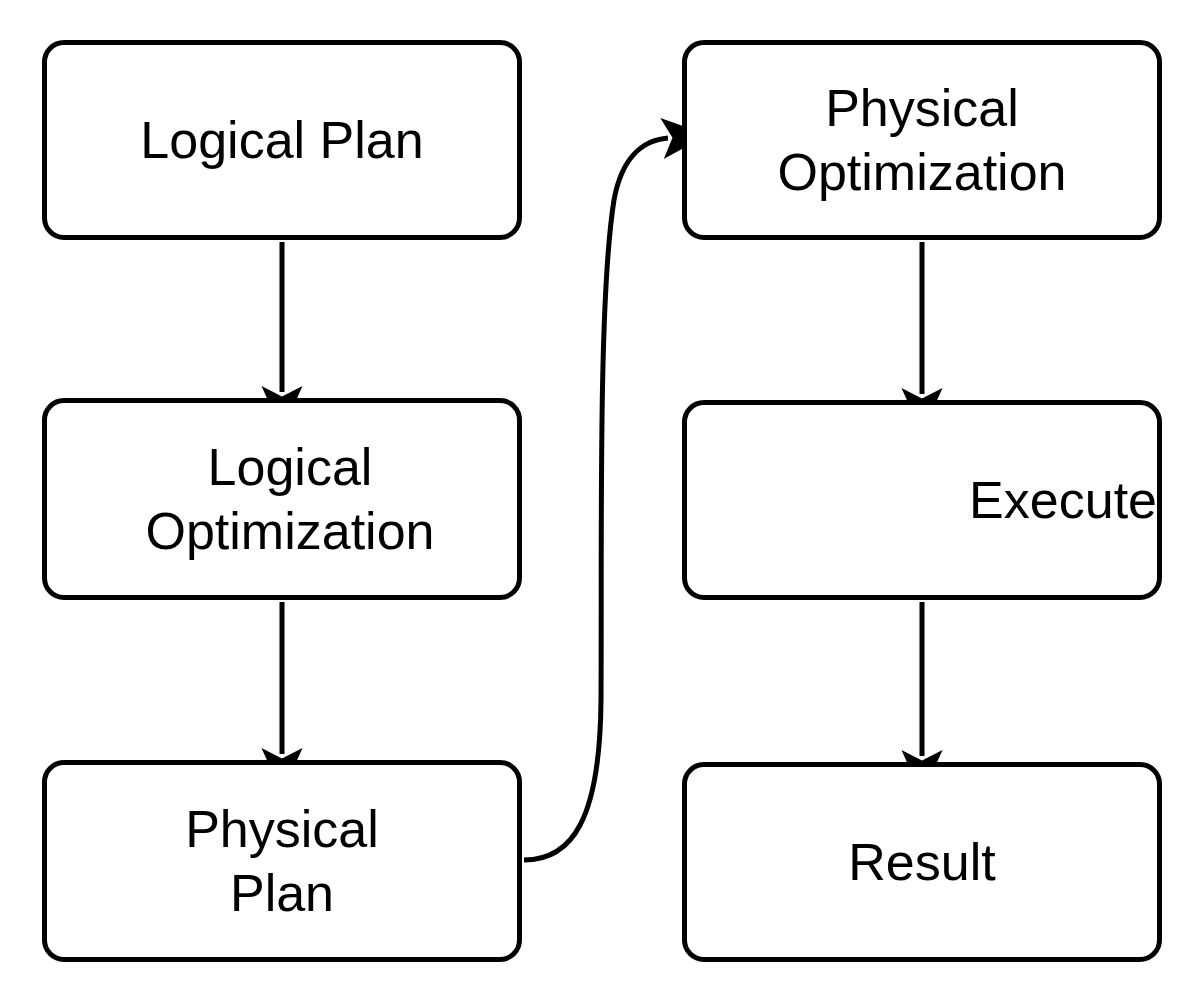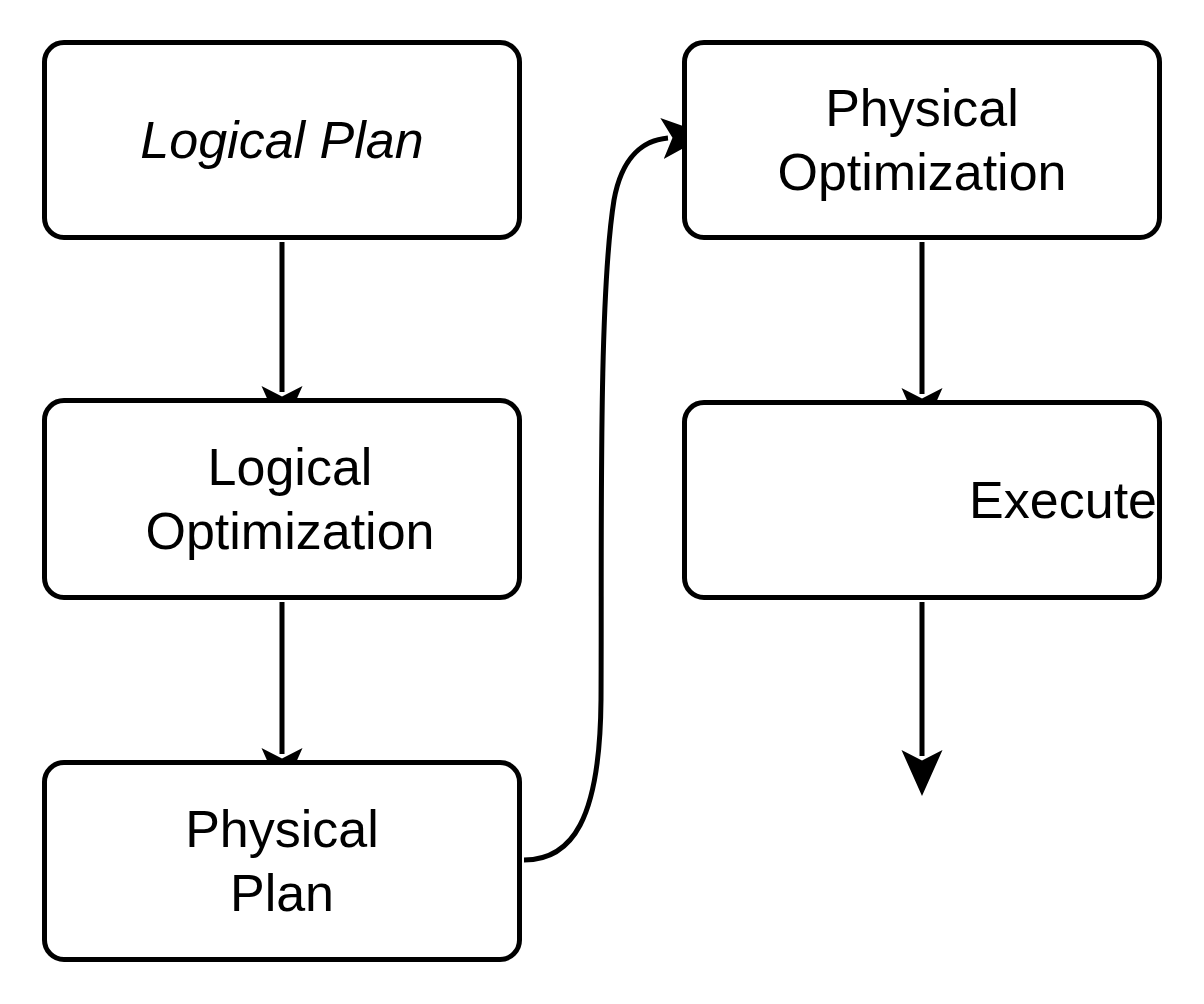--- a/index.html
+++ b/index.html
@@ -72,21 +72,21 @@
 
     <g>
       <line x1="922" y1="242" x2="922" y2="394" stroke="#000000" stroke-width="5" fill="none" marker-end="url(#arrowhead-down)"></line>
     </g>
 
     <g>
       <line x1="922" y1="602" x2="922" y2="756" stroke="#000000" stroke-width="5" fill="none" marker-end="url(#arrowhead-down)"></line>
     </g>
   </svg>
 
-  <div class="node-box" style="left:42px; top:40px; width:480px; height:200px;font-style:italic;">
+  <div class="node-box" style="left:42px; top:40px; width:480px; height:200px;">
     <span class="node-label">Logical Plan</span>
   </div>
 
   <div class="node-box" style="left:42px; top:398px; width:480px; height:202px;padding-left:16px;">
     <span class="node-label">Logical
 Optimization</span>
   </div>
 
   <div class="node-box" style="left:42px; top:760px; width:480px; height:202px;">
     <span class="node-label">Physical
@@ -95,14 +95,17 @@
 
   <div class="node-box" style="left:682px; top:40px; width:480px; height:200px;">
     <span class="node-label">Physical
 Optimization</span>
   </div>
 
   <div class="node-box" style="left:682px; top:400px; width:480px; height:200px;justify-content:flex-end;">
     <span class="node-label">Execute</span>
   </div>
 
+  <div class="node-box" style="left:682px; top:762px; width:480px; height:200px;">
+    <span class="node-label">Result</span>
+  </div>
 
 </div>
 
 </body></html>

